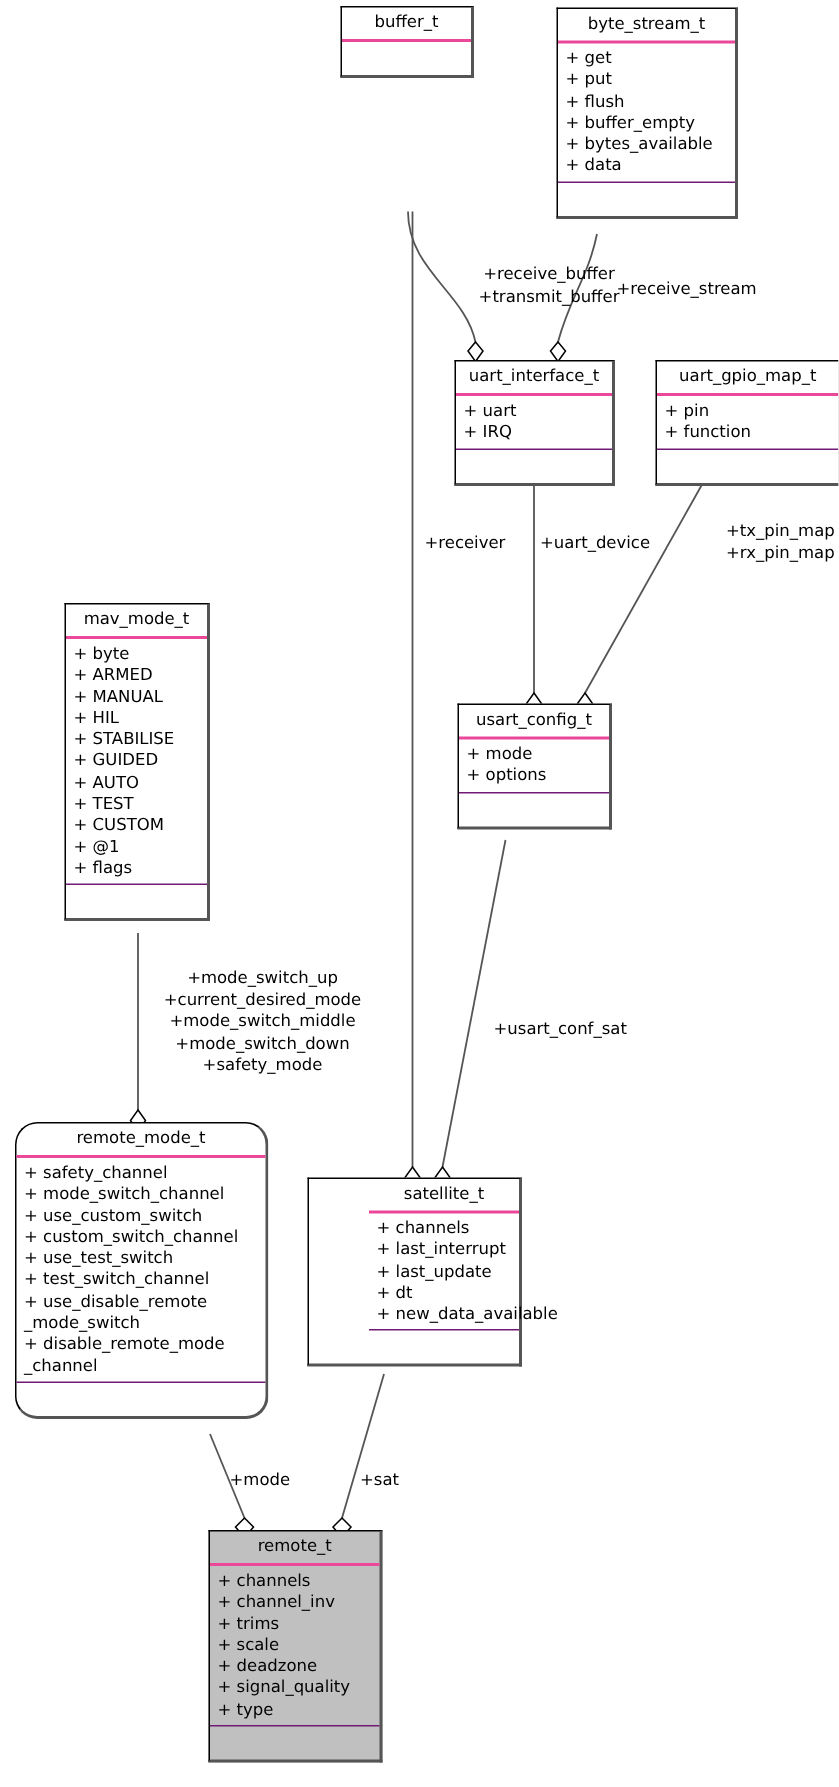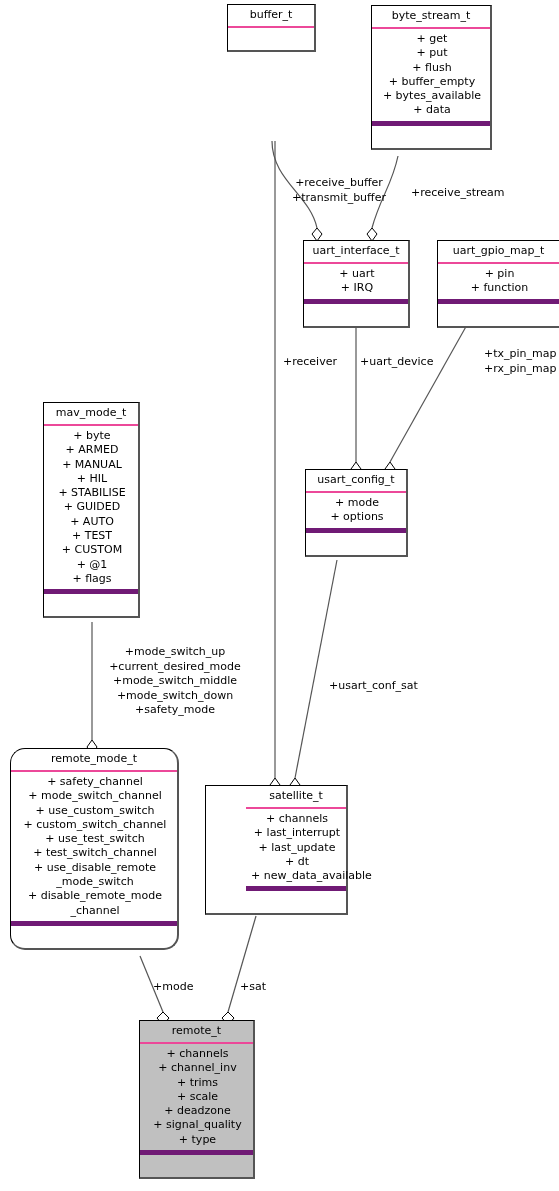--- a/index.html
+++ b/index.html
@@ -44,23 +44,22 @@
     line-height: 14px;
     padding: 3px 4px 4px 4px;
     border-bottom: 2px solid #ec4899;
     color: #000000;
     white-space: nowrap;
   }
   .uml-attrs {
     font-size: 11px;
     line-height: 14.3px;
     padding: 3px 3px 3px 5px;
-    border-bottom: 5px solid #701a75;
+    border-bottom: 1px solid #701a75;
     color: #000000;
-    text-align: center;
   }
   .uml-attrs div {
     white-space: nowrap;
   }
   .uml-ops {
     min-height: 18px;
     font-size: 11px;
     line-height: 14px;
     padding: 2px 4px;
   }
@@ -213,21 +212,21 @@
       <div>+ channel_inv</div>
       <div>+ trims</div>
       <div>+ scale</div>
       <div>+ deadzone</div>
       <div>+ signal_quality</div>
       <div>+ type</div>
     </div>
     <div class="uml-ops"></div>
   </div>
 
-  <div class="edge-label ctr" style="left:289px; top:176px; width:100px;">
+  <div class="edge-label ctr" style="left:316px; top:176px; width:100px;">
     <div>+receive_buffer</div>
     <div>+transmit_buffer</div>
   </div>
 
   <div class="edge-label lft" style="left:411px; top:186px;">
     <div>+receive_stream</div>
   </div>
 
   <div class="edge-label lft" style="left:283px; top:355px;">
     <div>+receiver</div>

